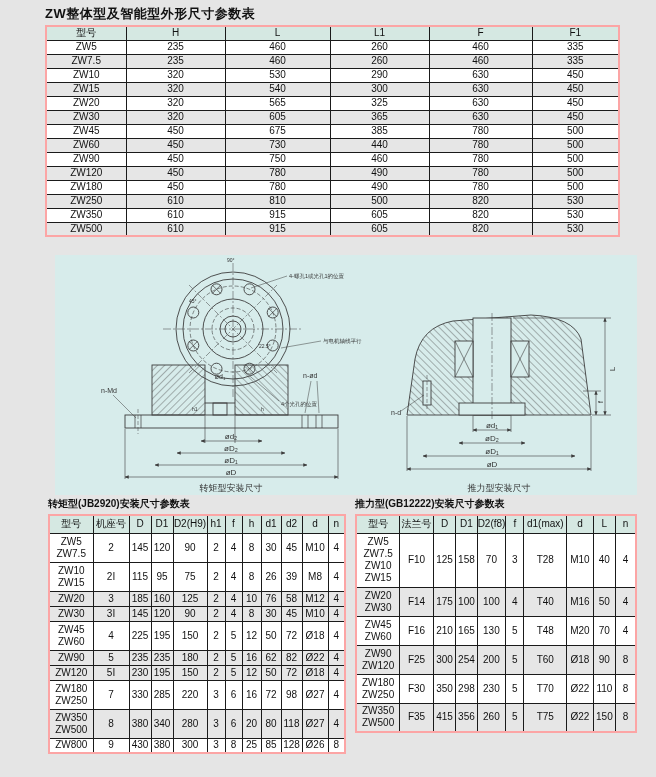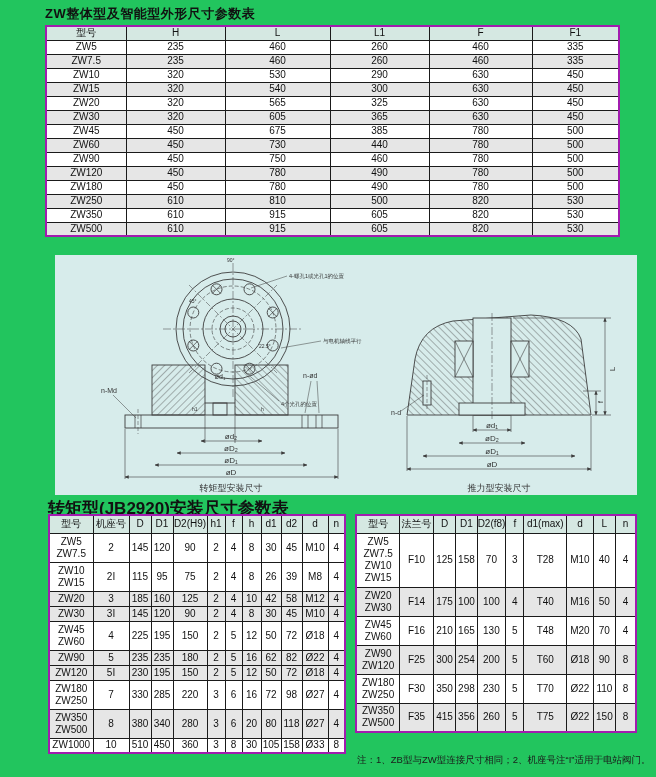--- a/index.html
+++ b/index.html
@@ -1,23 +1,23 @@
 <!DOCTYPE html>
 <html><head>
 <meta charset="utf-8">
 <style>
   html,body{margin:0;padding:0;background:#fff;}
-  .page{position:relative;width:656px;height:777px;background:#22c55e;overflow:hidden;
+  .page{position:relative;width:656px;height:777px;background:#e5e5e5;overflow:hidden;
         font-family:"Liberation Sans","DejaVu Sans",sans-serif;color:#111;}
   .title-main{position:absolute;left:45px;top:5px;margin:0;font-size:13px;font-weight:bold;letter-spacing:.5px;}
-  .title-sub{position:absolute;margin:0;font-size:17px;font-weight:bold;}
+  .title-sub{position:absolute;margin:0;font-size:10px;font-weight:bold;}
   #t2-title{left:48px;top:497px;}
   #t3-title{left:355px;top:497px;}
   table{border-collapse:collapse;table-layout:fixed;position:absolute;background:#fff;}
-  table{border:2px solid #a21caf;}
+  table{border:2px solid #fca5a5;}
   th,td{border:1px solid #1a1a1a;font-size:10px;text-align:center;vertical-align:middle;
         padding:0;line-height:1.2;overflow:hidden;}
   thead th{background:#d5e8e2;font-weight:normal;}
   tr.alt td{background:#e6e6e6;}
   #dim-table{left:45px;top:25px;width:573px;}
   #dim-table tr{height:14px;}
   #torque-table{left:48px;top:514px;width:298px;}
   #thrust-table{left:355px;top:514px;width:282px;}
   tr.hh{height:18px;}
   tr.h1x{height:15px;}
@@ -373,21 +373,21 @@
         </tr>
         <tr class="alt h1x">
           <td>ZW20</td>
           <td>3</td>
           <td>185</td>
           <td>160</td>
           <td>125</td>
           <td>2</td>
           <td>4</td>
           <td>10</td>
-          <td>42</td>
+          <td>76</td>
           <td>58</td>
           <td>M12</td>
           <td>4</td>
         </tr>
         <tr class="alt h1x">
           <td>ZW30</td>
           <td>3I</td>
           <td>145</td>
           <td>120</td>
           <td>90</td>
@@ -463,36 +463,37 @@
           <td>280</td>
           <td>3</td>
           <td>6</td>
           <td>20</td>
           <td>80</td>
           <td>118</td>
           <td>Ø27</td>
           <td>4</td>
         </tr>
         <tr class="h1x">
-          <td>ZW1000</td>
-          <td>10</td>
-          <td>510</td>
-          <td>450</td>
-          <td>360</td>
+          <td>ZW800</td>
+          <td>9</td>
+          <td>430</td>
+          <td>380</td>
+          <td>300</td>
           <td>3</td>
           <td>8</td>
-          <td>30</td>
-          <td>105</td>
-          <td>158</td>
-          <td>Ø33</td>
+          <td>25</td>
+          <td>85</td>
+          <td>128</td>
+          <td>Ø26</td>
           <td>8</td>
         </tr>
       </tbody>
   </table>
 
+  <h2 class="title-sub" id="t3-title">推力型(GB12222)安装尺寸参数表</h2>
   <table id="thrust-table">
     <colgroup>
       <col style="width:43px">
         <col style="width:33px">
         <col style="width:22px">
         <col style="width:21px">
       <col style="width:28px">
         <col style="width:18px">
         <col style="width:42px">
         <col style="width:26px">
@@ -582,15 +583,14 @@
           <td>260</td>
           <td>5</td>
           <td>T75</td>
           <td>Ø22</td>
           <td>150</td>
           <td>8</td>
         </tr>
       </tbody>
   </table>
 
-  <div class="note">注：1、ZB型与ZW型连接尺寸相同；2、机座号注“I”适用于电站阀门。</div>
 
 </div>
 
 </body></html>

